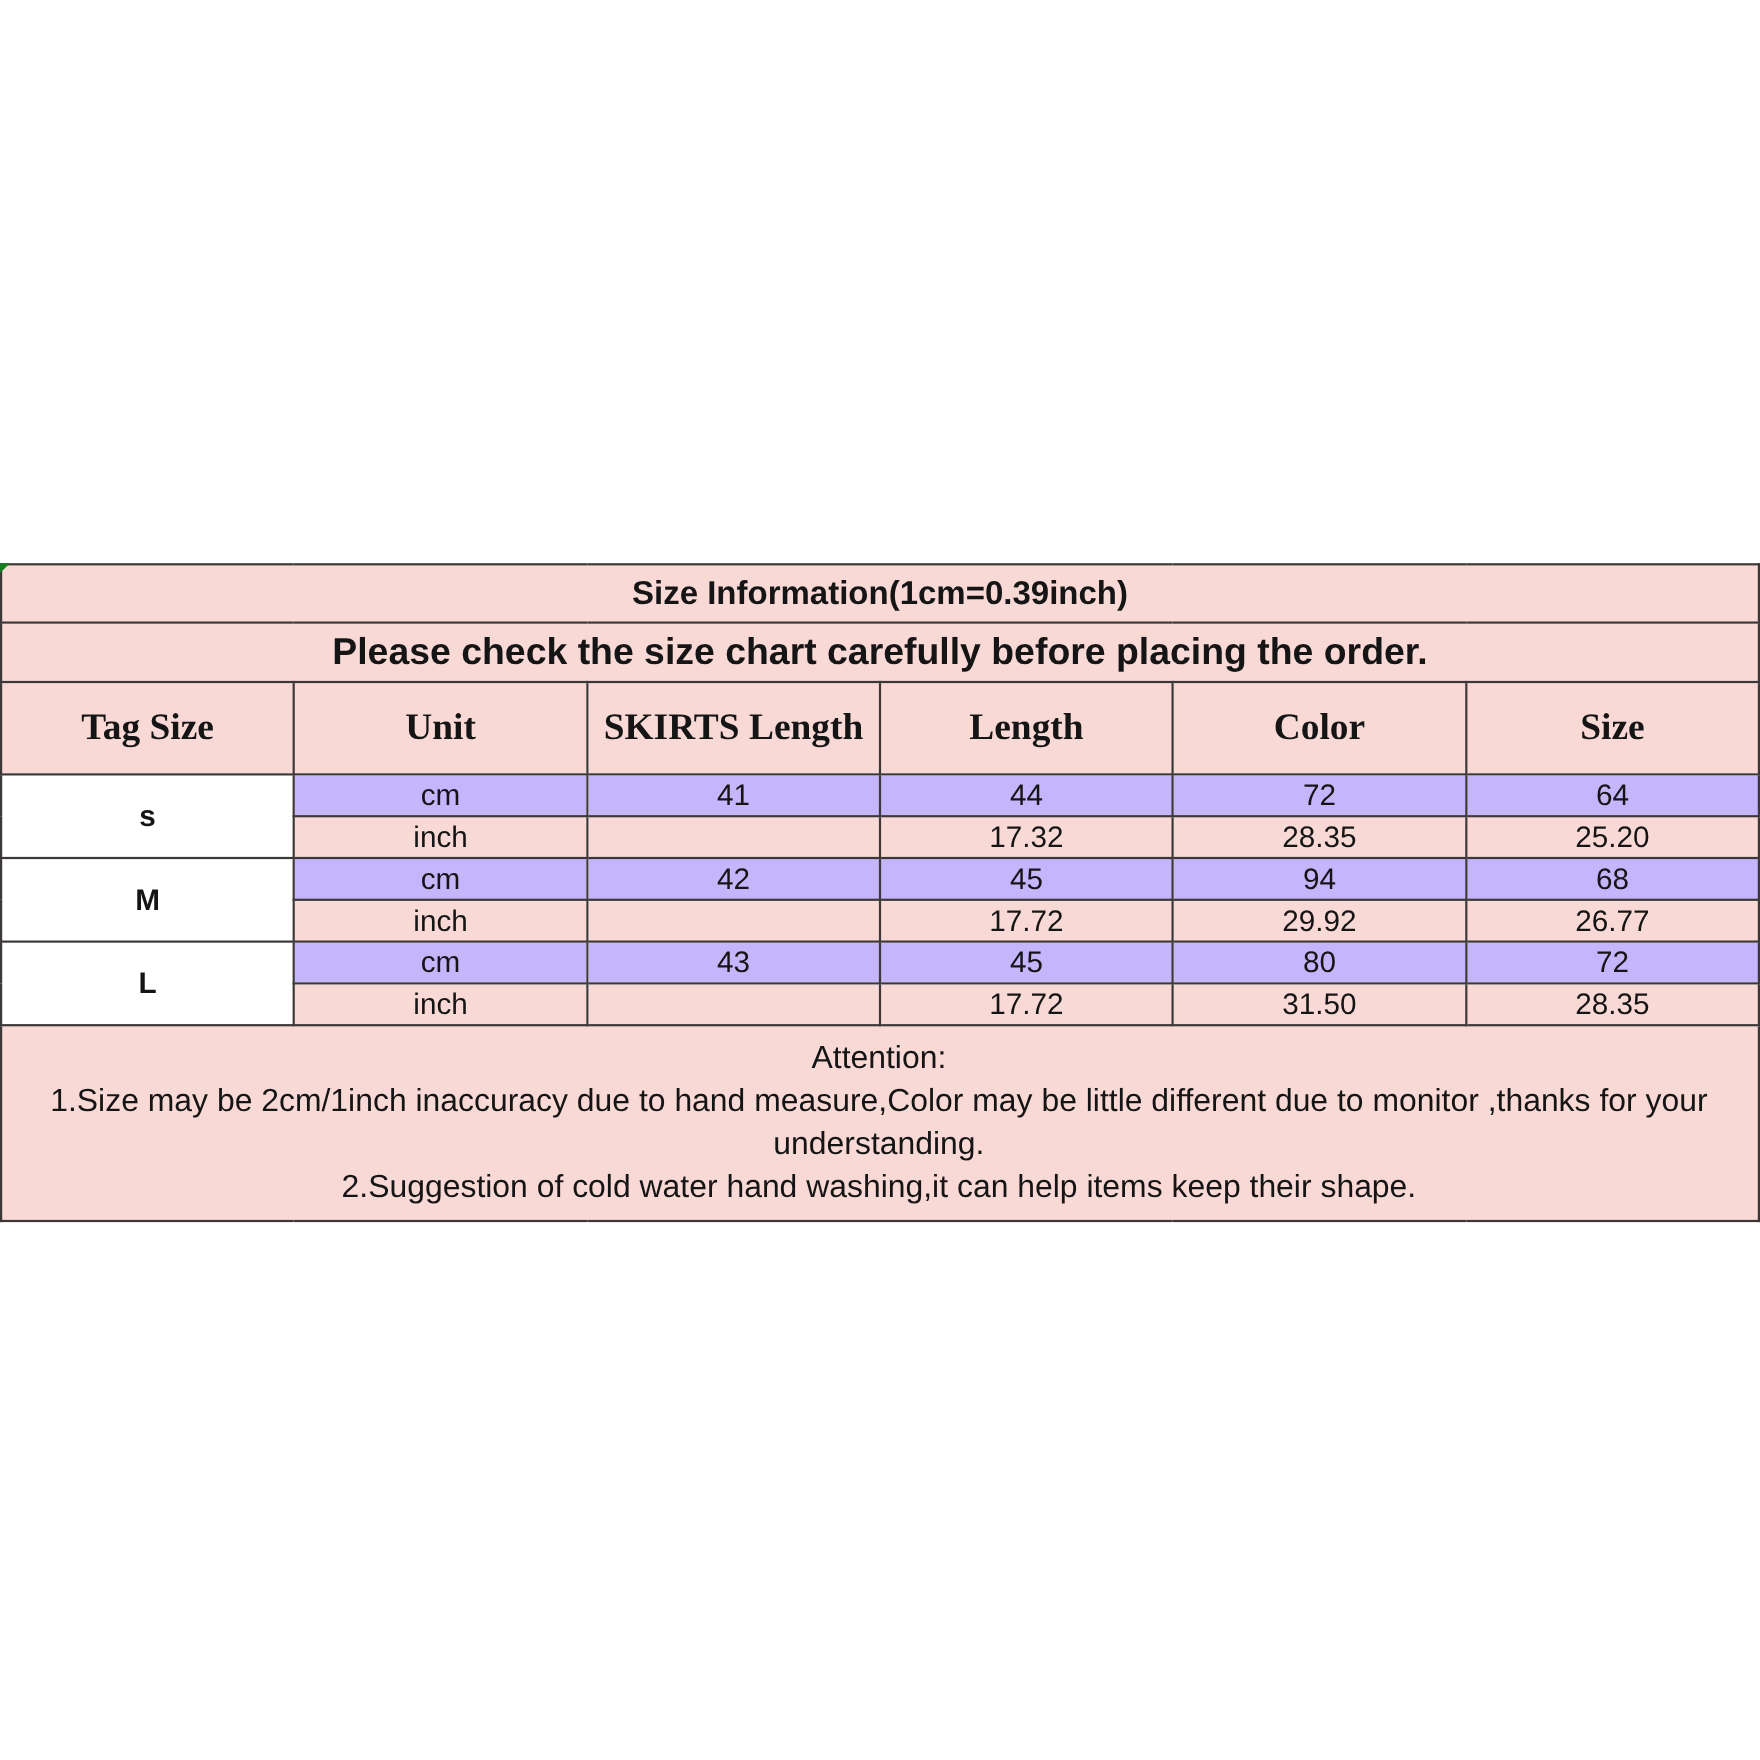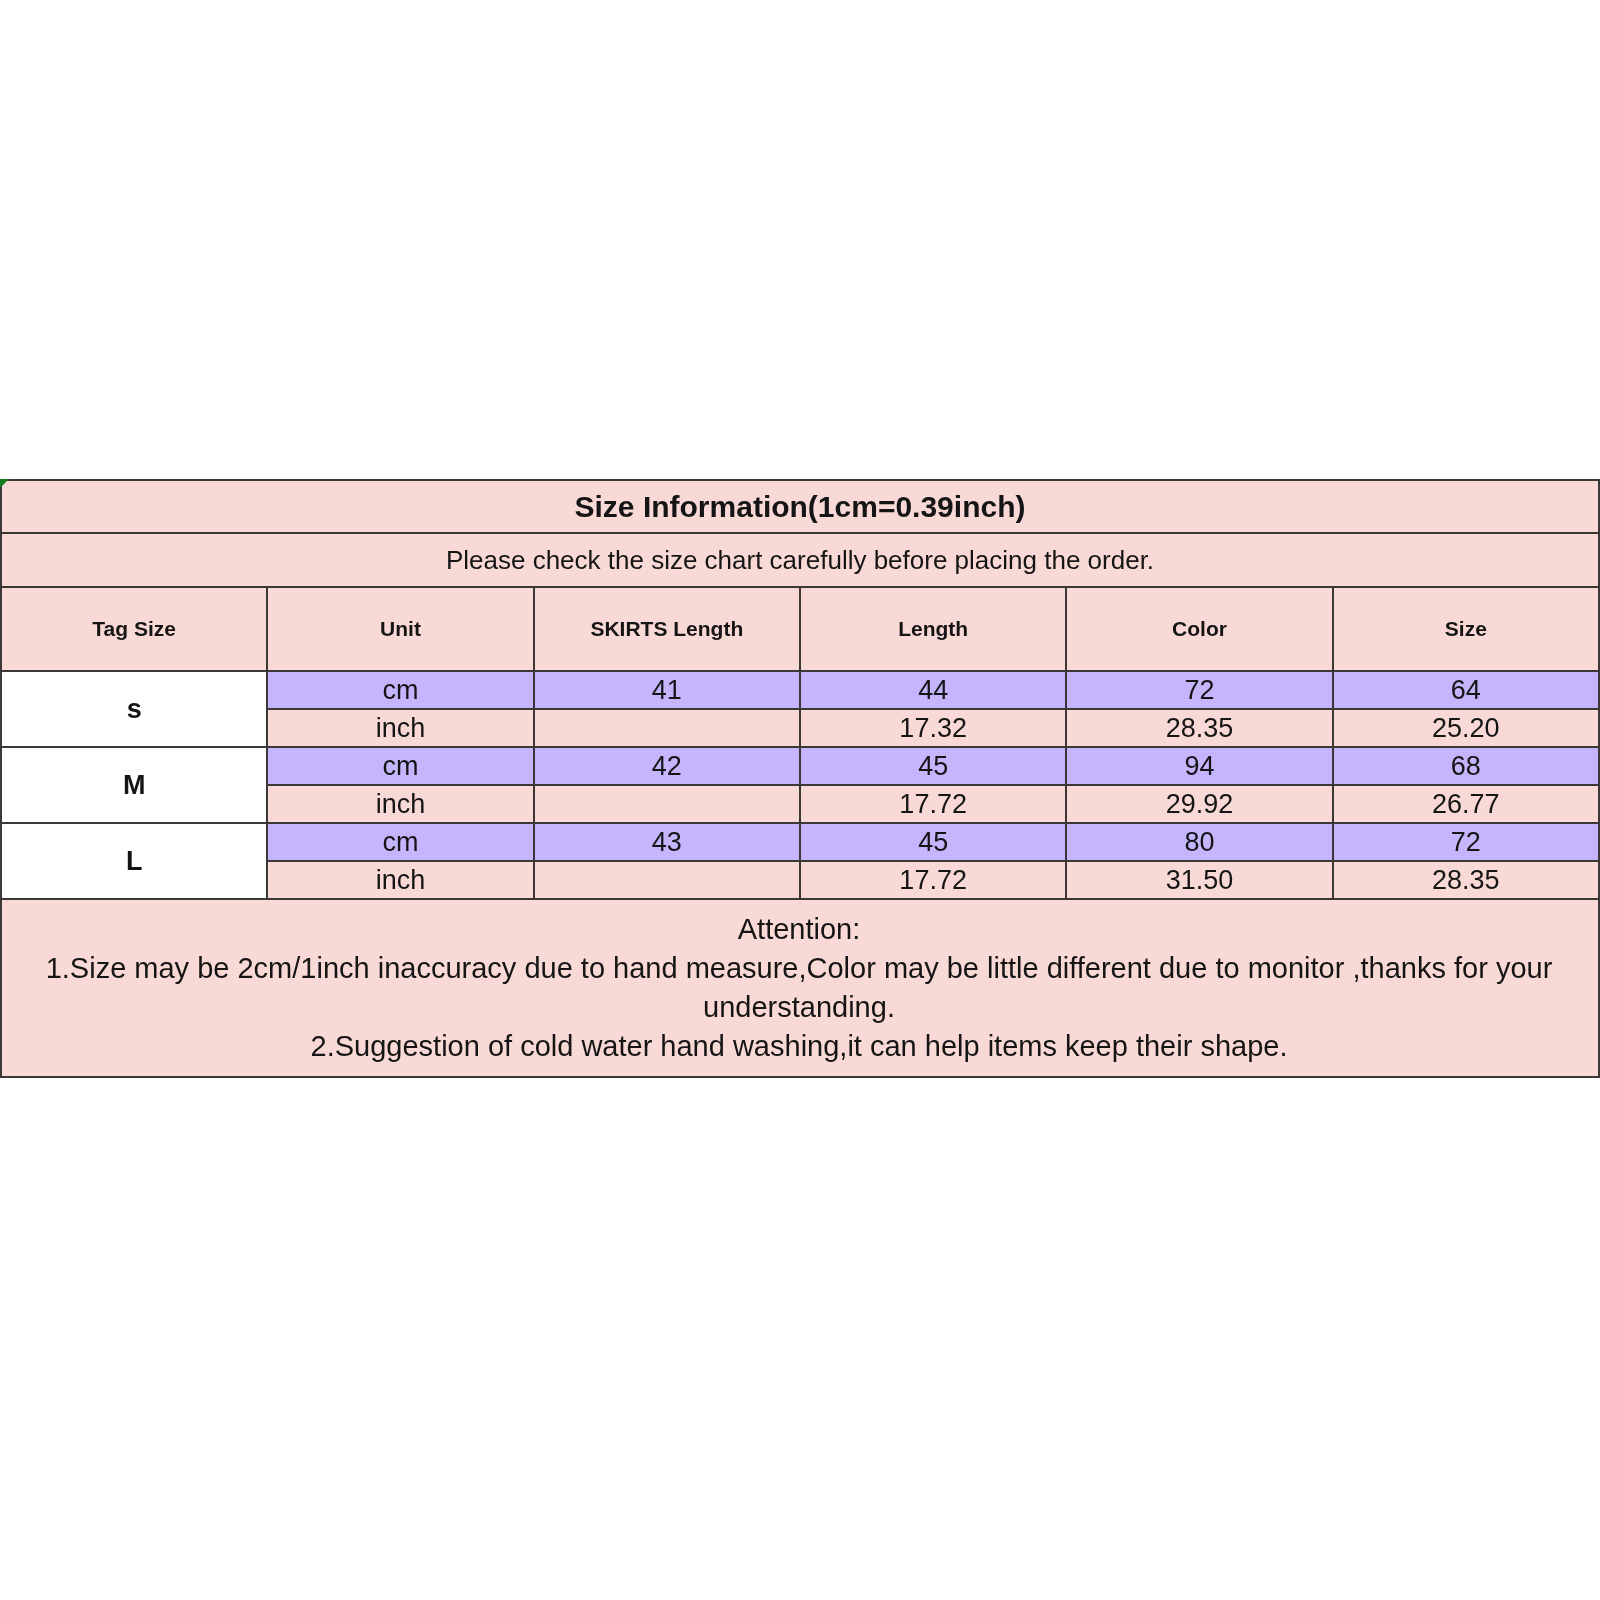--- a/index.html
+++ b/index.html
@@ -11,21 +11,21 @@
   .canvas {
     position: relative;
     width: 1600px;
     height: 1600px;
     background: #ffffff;
     overflow: hidden;
   }
   .size-chart-wrap {
     position: absolute;
     left: 0;
-    top: 479px;
+    top: 512px;
     width: 1600px;
   }
   table.size-table {
     width: 1600px;
     border-collapse: collapse;
     table-layout: fixed;
     color: #151515;
   }
   table.size-table td, table.size-table th {
     border: 2px solid #3d3838;
@@ -35,27 +35,28 @@
     overflow: hidden;
     background: #f9d9d6;
   }
   tr.title-row td {
     height: 51px;
     font-size: 30px;
     font-weight: bold;
   }
   tr.subtitle-row td {
     height: 52px;
-    font-size: 26px;
-    font-weight: normal;
+    font-size: 34px;
+    font-weight: bold;
   }
   tr.header-row th {
     height: 82px;
-    font-size: 21px;
+    font-size: 34px;
     font-weight: bold;
+    font-family: Liberation Serif, serif;
   }
   tr.cm-row td {
     background: #c4b5fd;
     height: 36px;
     font-size: 27px;
   }
   tr.inch-row td {
     background: #f9d9d6;
     height: 36px;
     font-size: 27px;

